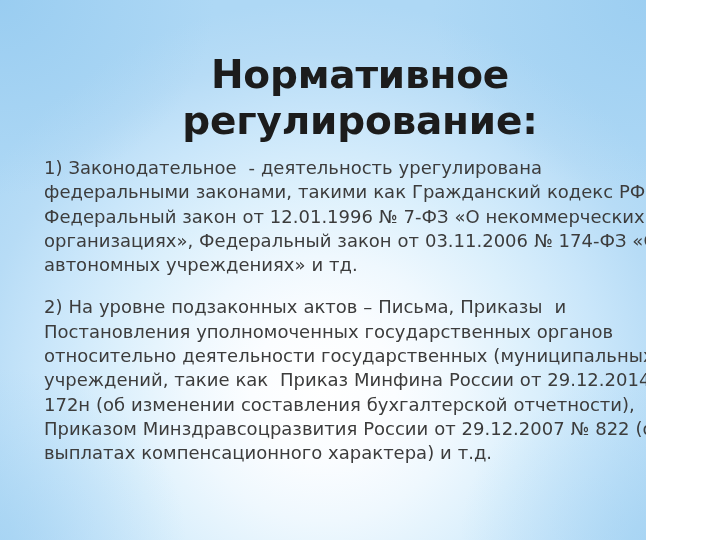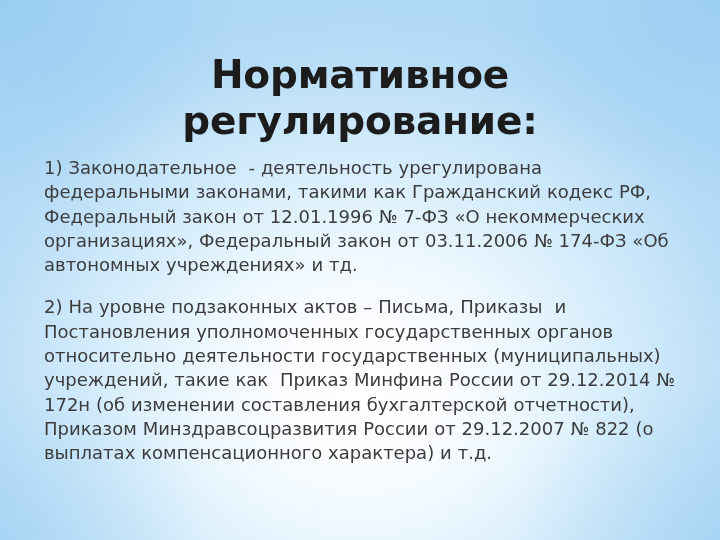--- a/index.html
+++ b/index.html
@@ -8,21 +8,21 @@
   }
   body {
     width: 720px;
     height: 540px;
     overflow: hidden;
     font-family: "DejaVu Sans", "Liberation Sans", sans-serif;
   }
 
   #slide {
     position: relative;
-    width: 720px;
+    width: 646px;
     height: 540px;
     box-sizing: border-box;
     
     background-color: #b6dcf6;
     background-image:
       radial-gradient(ellipse 62% 72% at 50% 72%,
           #ffffff 0%,
           #fbfdff 18%,
           #eff8fe 34%,
           #dcf0fc 52%,

